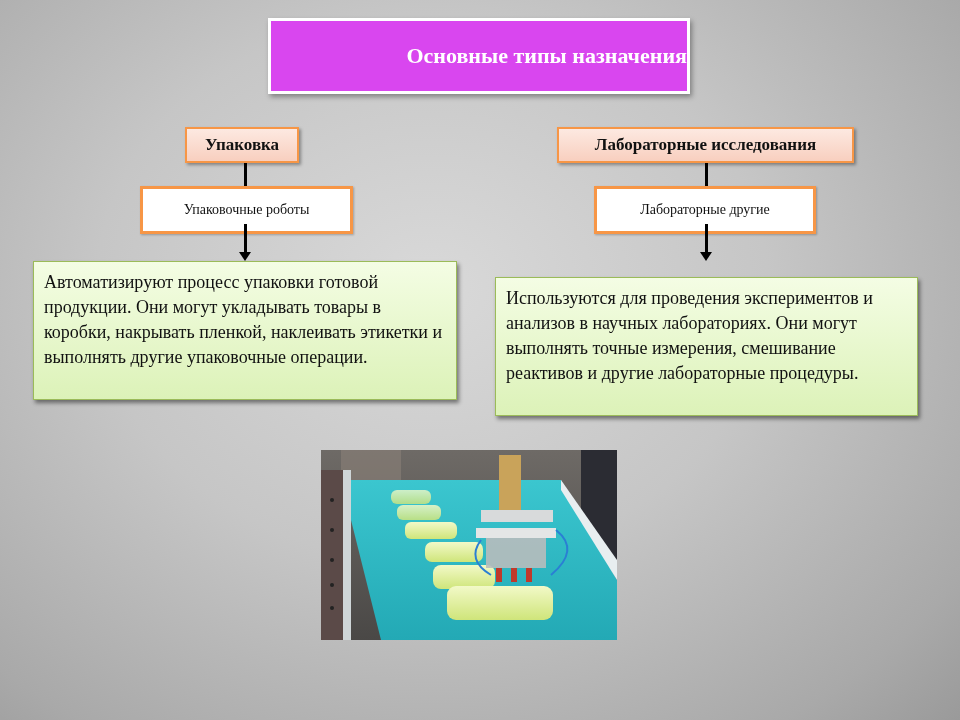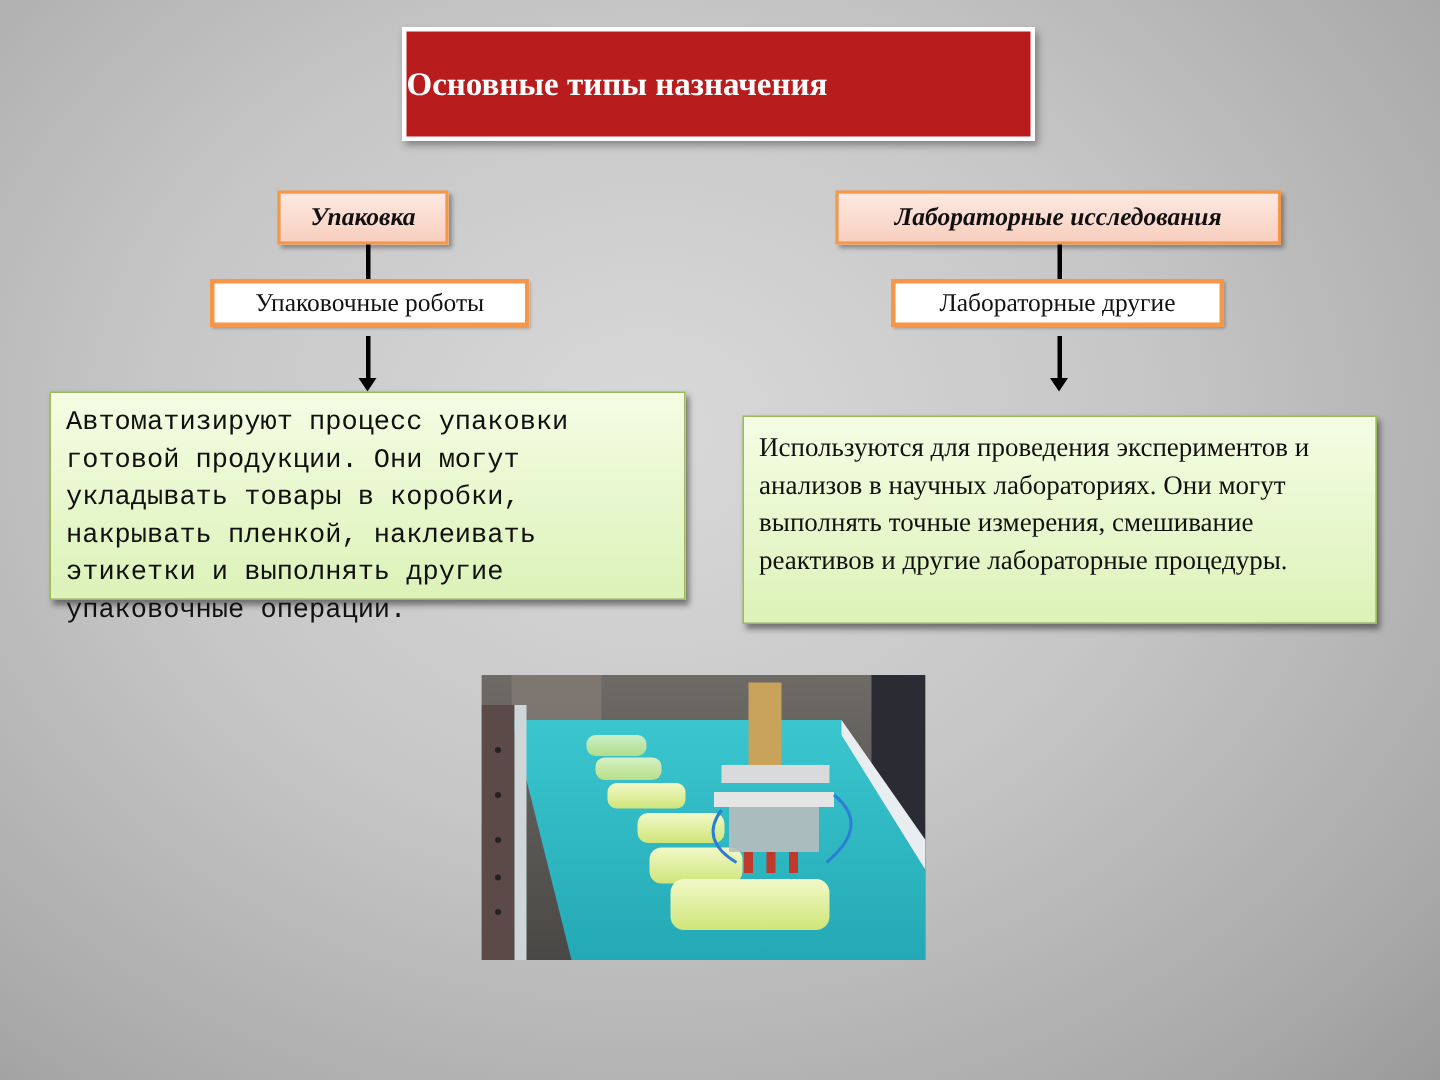--- a/index.html
+++ b/index.html
@@ -3,37 +3,37 @@
 <meta charset="utf-8">
 <style>
   html, body { margin: 0; padding: 0; }
   body {
     width: 960px; height: 720px; position: relative; overflow: hidden;
     background: radial-gradient(ellipse at 45% 40%, #d9d9d9 0%, #c6c6c6 45%, #a9a9a9 85%, #9a9a9a 100%);
     font-family: "Liberation Serif", "DejaVu Serif", serif;
   }
   .title-box {
     position: absolute; left: 268px; top: 18px; width: 422px; height: 76px;
-    background: #b91c1c; border: 3px solid #ffffff; box-sizing: border-box;
+    background: #d946ef; border: 3px solid #ffffff; box-sizing: border-box;
     box-shadow: 2px 3px 5px rgba(0,0,0,0.35);
     color: #ffffff; font-weight: bold; font-size: 22px; line-height: 30px;
-    display: flex; flex-direction: column; align-items: flex-start; justify-content: center; text-align: center;
+    display: flex; flex-direction: column; align-items: flex-end; justify-content: center; text-align: center;
   }
   .cat-box {
     position: absolute; height: 36px; box-sizing: border-box;
     background: linear-gradient(#fde9e1, #f8cfbf);
     border: 2px solid #f79646; box-shadow: 2px 2px 3px rgba(0,0,0,0.35);
     font-weight: bold; font-size: 17px; color: #111;
-    display: flex; align-items: center; justify-content: center; font-style: italic;
+    display: flex; align-items: center; justify-content: center;
   }
   .sub-box {
-    position: absolute; height: 32px; box-sizing: border-box;
+    position: absolute; height: 48px; box-sizing: border-box;
     background: #ffffff; border: 3px solid #f79646;
     box-shadow: 1px 1px 2px rgba(0,0,0,0.25);
-    font-size: 17px; color: #111;
+    font-size: 14px; color: #111;
     display: flex; align-items: center; justify-content: center;
   }
   .vline { position: absolute; width: 3px; background: #000; }
   .arrowhead {
     position: absolute; width: 0; height: 0;
     border-left: 6px solid transparent; border-right: 6px solid transparent;
     border-top: 9px solid #000;
   }
   .desc-box {
     position: absolute; box-sizing: border-box;
@@ -55,21 +55,21 @@
 
 <div class="cat-box" style="left:185px; top:127px; width:114px;">
   <span>Упаковка</span>
 </div>
 <div class="vline" style="left:244px; top:163px; height:24px;"></div>
 <div class="sub-box" style="left:140px; top:186px; width:213px;">
   <span>Упаковочные роботы</span>
 </div>
 <div class="vline" style="left:244px; top:224px; height:30px;"></div>
 <div class="arrowhead" style="left:239px; top:252px;"></div>
-<div class="desc-box" style="left:33px; top:261px; width:424px; height:139px;font-family:Liberation Mono, monospace;">
+<div class="desc-box" style="left:33px; top:261px; width:424px; height:139px;">
   <span>Автоматизируют процесс упаковки готовой продукции. Они могут укладывать товары в коробки, накрывать пленкой, наклеивать этикетки и выполнять другие упаковочные операции.</span>
 </div>
 
 <div class="cat-box" style="left:557px; top:127px; width:297px;">
   <span>Лабораторные исследования</span>
 </div>
 <div class="vline" style="left:705px; top:163px; height:24px;"></div>
 <div class="sub-box" style="left:594px; top:186px; width:222px;">
   <span>Лабораторные другие</span>
 </div>

